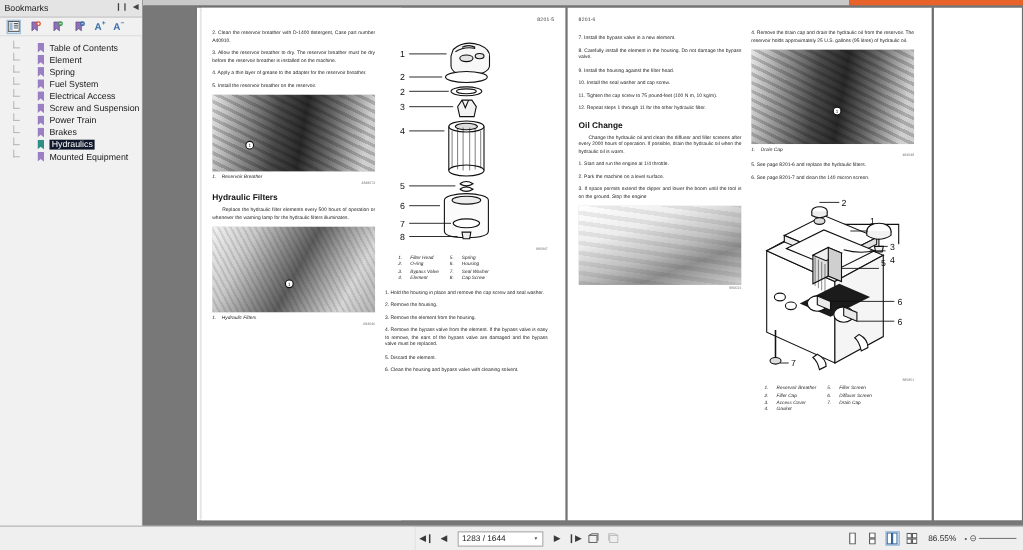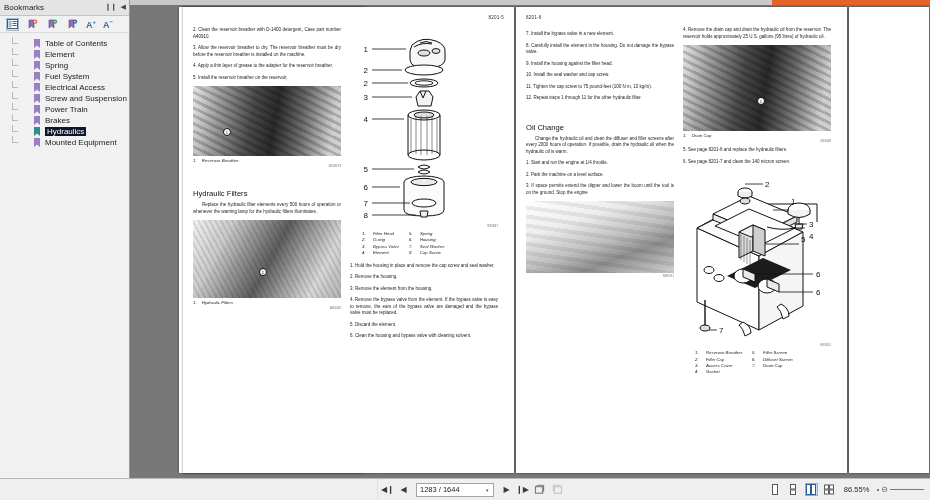--- a/index.html
+++ b/index.html
@@ -72,21 +72,21 @@
 
   .pg-inner { position: relative; width: 100%; height: 100%; padding: 8px 10px; }
   .pg-num { font-size: 4.6px; color: #333; letter-spacing: .2px; }
   .pg-num.right-al { text-align: right; }
 
   .cols { display: flex; gap: 9px; margin-top: 7px; }
   .col { width: 148px; }
 
   p.t { font-size: 4.5px; line-height: 1.45; color: #1c1c1c; text-align: justify; margin-bottom: 5px; }
   p.t .ind { display: inline-block; width: 9px; }
-  h3.sec { font-size: 7.6px; font-weight: normal; color: #111; margin: 21px 0 4px; }
+  h3.sec { font-size: 7.6px; font-weight: bold; color: #111; margin: 7px 0 4px; }
 
   .cap { font-size: 4.4px; font-style: italic; color: #222; margin-top: 2px; display: flex; gap: 5px; }
   .cap .n { font-style: italic; }
   .figid { font-size: 3.2px; color: #777; text-align: right; margin-top: 1px; }
 
   .photo { width: 100%; background: #d9d9d9; position: relative; overflow: hidden; }
   .photo::after {
     content: ""; position: absolute; inset: 0;
     background:
       linear-gradient(118deg, #f2f2f2 0%, #c9c9c9 22%, #8e8e8e 38%, #5d5d5d 52%, #9a9a9a 66%, #d7d7d7 82%, #b2b2b2 100%),

